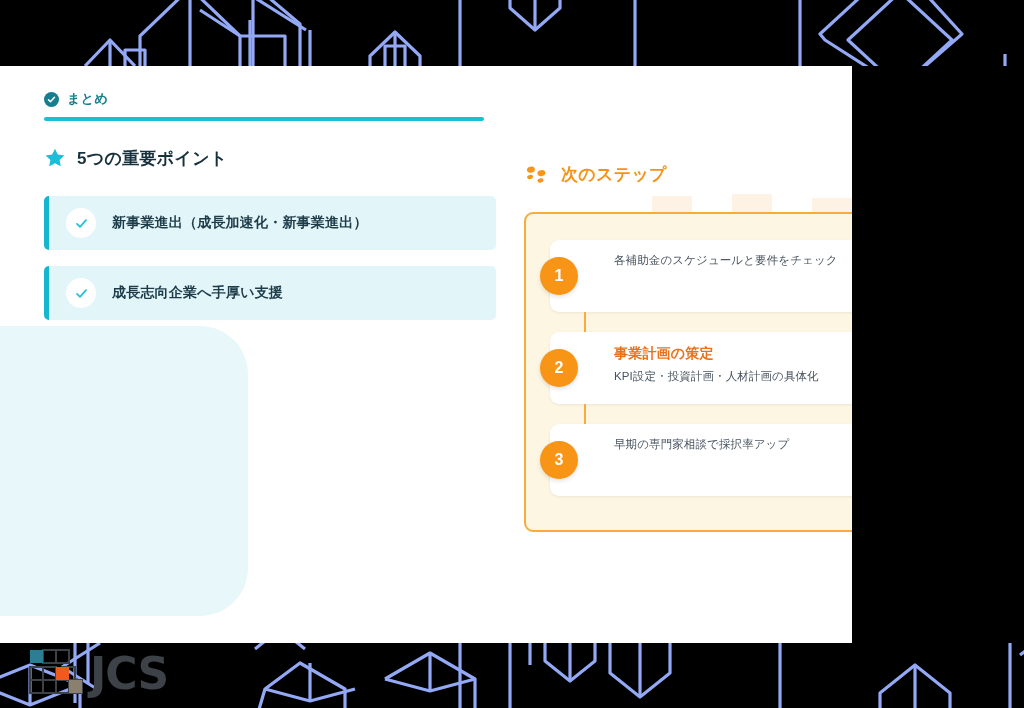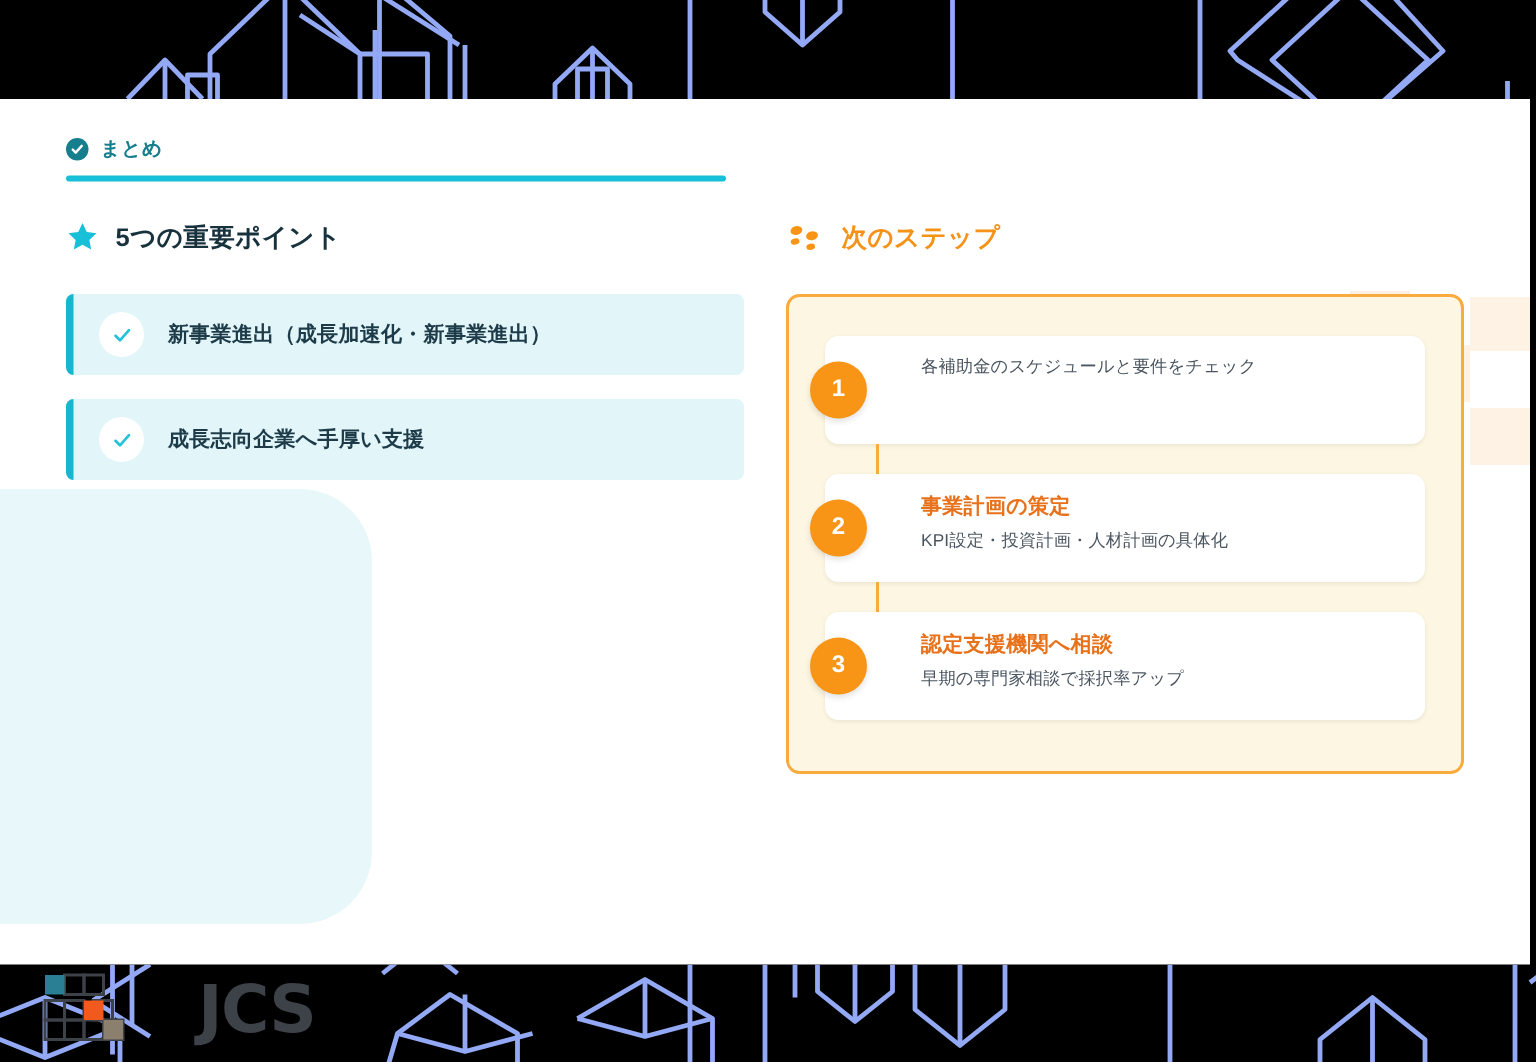--- a/index.html
+++ b/index.html
@@ -24,21 +24,21 @@
   }
   .band.top    { top: 0;  height: 66px; }
   .band.bottom { top: 643px; height: 65px; }
   .band svg { display: block; }
 
   
   .sheet {
     position: absolute;
     left: 0;
     top: 66px;
-    width: 1020px;
+    width: 852px;
     height: 577px;
     background: #ffffff;
     z-index: 2;
     overflow: hidden;
   }
 
   
   .blob-mint {
     position: absolute;
     left: -112px;
@@ -105,21 +105,21 @@
     border-radius: 2px;
     margin-bottom: 24px;
   }
 
   
   .columns {
     display: flex;
     gap: 28px;
   }
   .col-left  { width: 452px; flex: none; }
-  .col-right { width: 452px; flex: none; }
+  .col-right { width: 452px; flex: none; margin-top: 16px; }
 
   .col-head {
     display: flex;
     align-items: center;
     gap: 11px;
     margin-bottom: 25px;
     height: 26px;
   }
   .col-head .icon { flex: none; display: flex; align-items: center; }
   .col-head-text {
@@ -229,21 +229,20 @@
     align-items: center;
     gap: 6px;
   }
   .logo-word {
     font-size: 44px;
     font-weight: bold;
     color: #3d4148;
     letter-spacing: -1px;
     line-height: 1;
     font-family: "DejaVu Sans", sans-serif;
-    padding-left: 42px;
   }
 </style>
 </head>
 <body>
 
 <div class="band top">
   <svg width="1024" height="66" viewBox="0 0 1024 66">
     <g fill="none" stroke="#93a9f5" stroke-width="3.2" stroke-linejoin="round">
       <path d="M85 66 L110 40 L135 66"></path>
       <path d="M110 40 L110 66"></path>
@@ -363,21 +362,20 @@
           </div>
 
           <div class="step-row">
             <span class="step-num">2</span>
             <div class="step-title">事業計画の策定</div>
             <div class="step-desc">KPI設定・投資計画・人材計画の具体化</div>
           </div>
 
           <div class="step-row">
             <span class="step-num">3</span>
-            <div class="step-title">認定支援機関へ相談</div>
             <div class="step-desc">早期の専門家相談で採択率アップ</div>
           </div>
 
         </div>
       </div>
 
     </div>
   </div>
 </div>
 

